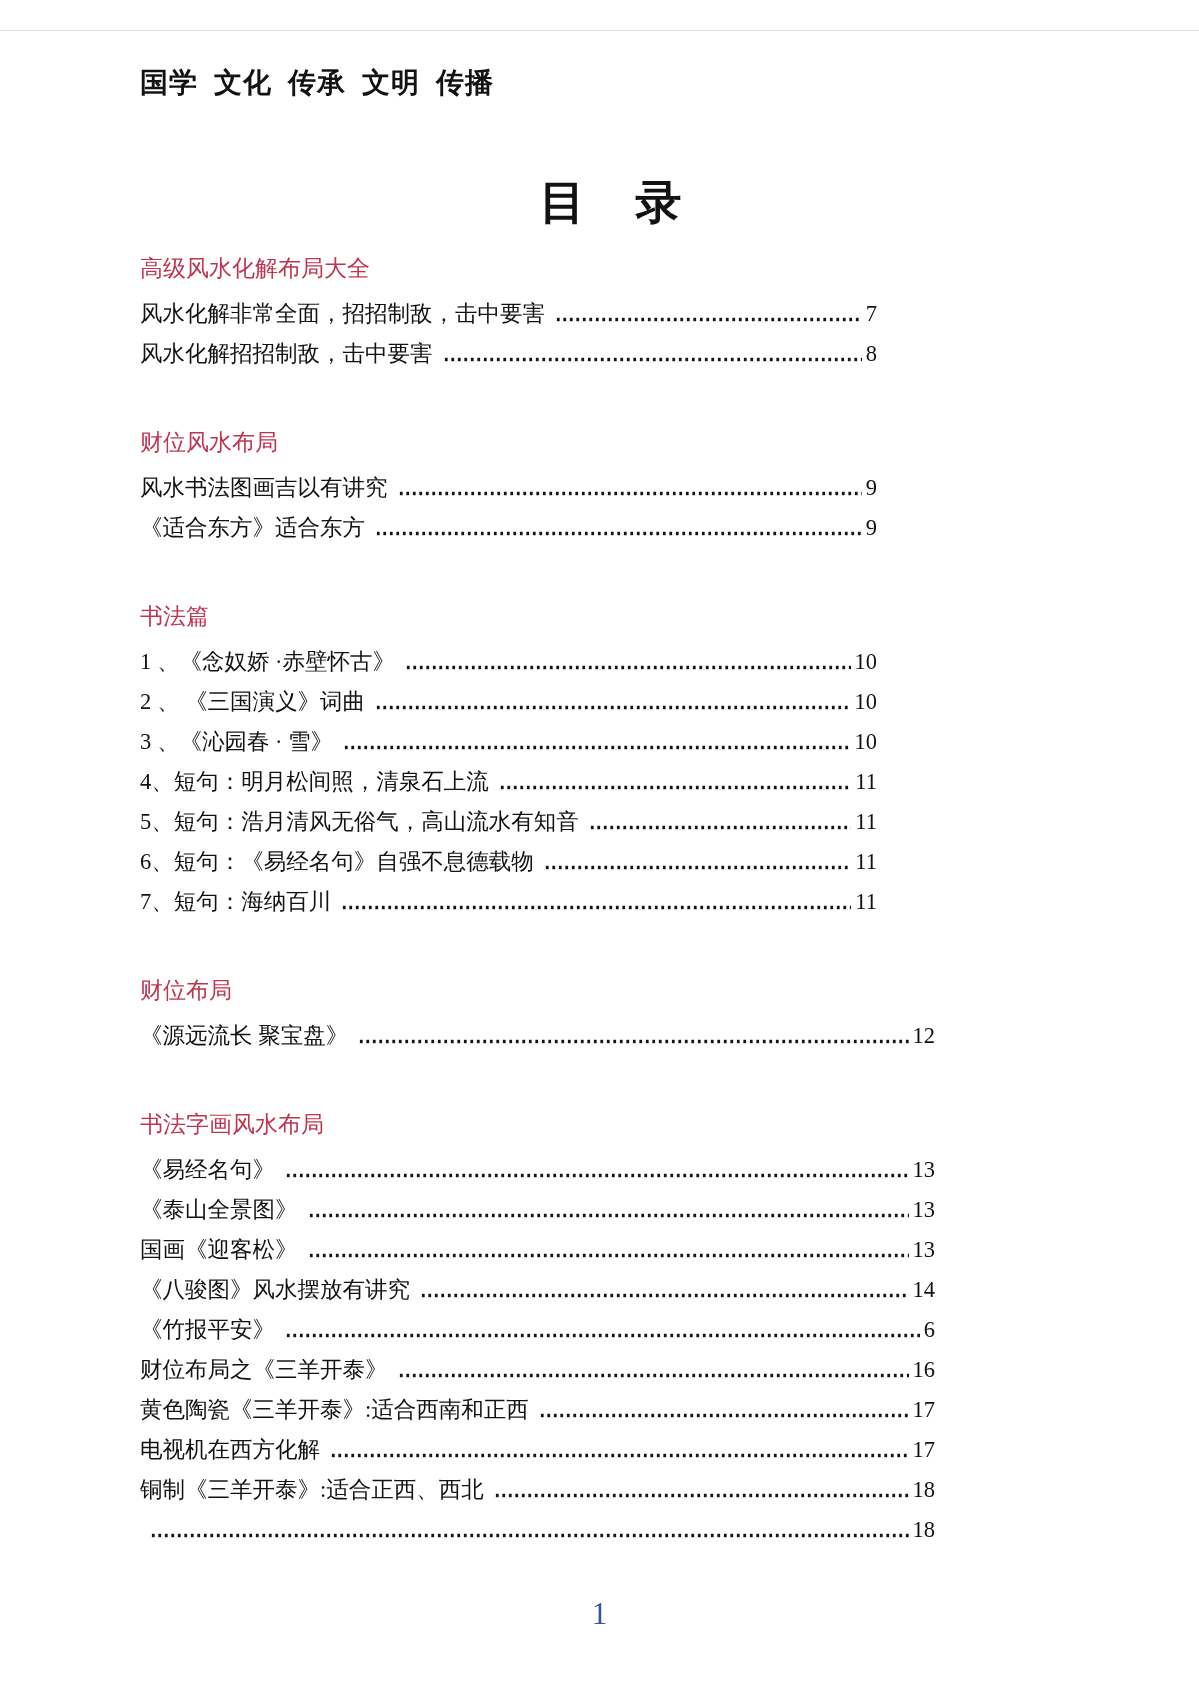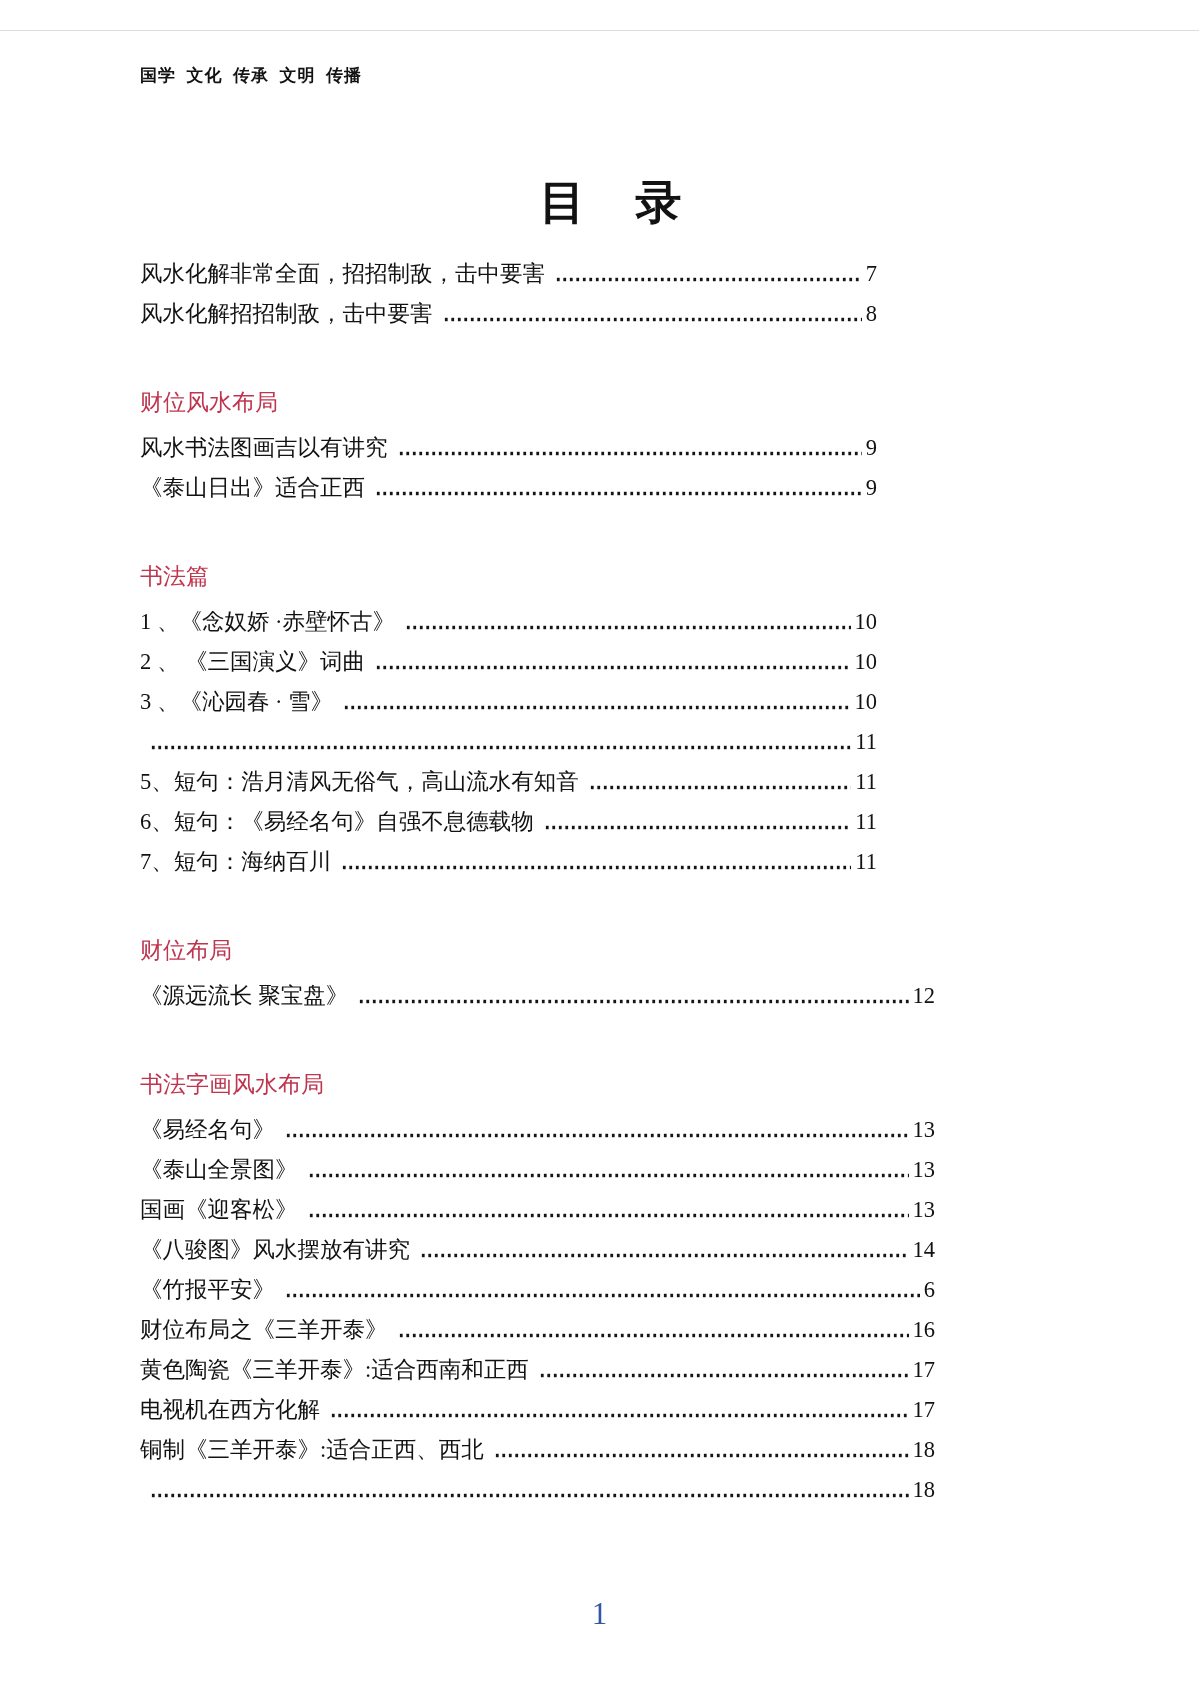--- a/index.html
+++ b/index.html
@@ -21,21 +21,21 @@
     top: 30px;
     left: 0;
     width: 100%;
     height: 1px;
     background: #dedede;
   }
   .slogan {
     position: absolute;
     top: 64px;
     left: 140px;
-    font-size: 17px;
+    font-size: 28px;
     font-weight: 700;
     letter-spacing: 1px;
     white-space: pre;
   }
   .doc-title {
     position: absolute;
     top: 160px;
     left: 0;
     width: 100%;
     margin: 12px;
@@ -100,41 +100,42 @@
 <div class="page">
   <div class="top-line"></div>
 
   <div class="slogan">国学  文化  传承  文明  传播</div>
 
   <h1 class="doc-title">目　录</h1>
 
   <div class="toc">
 
     <section class="narrow">
+      <h2>高级风水化解布局大全</h2>
       <div class="entry">
         <span class="t">风水化解非常全面，招招制敌，击中要害</span>
         <span class="dots"></span>
         <span class="pg">7</span>
       </div>
       <div class="entry">
         <span class="t">风水化解招招制敌，击中要害</span>
         <span class="dots"></span>
         <span class="pg">8</span>
       </div>
     </section>
 
     <section class="narrow">
       <h2>财位风水布局</h2>
       <div class="entry">
         <span class="t">风水书法图画吉以有讲究</span>
         <span class="dots"></span>
         <span class="pg">9</span>
       </div>
       <div class="entry">
-        <span class="t">《泰山日出》适合正西</span>
+        <span class="t">《适合东方》适合东方</span>
         <span class="dots"></span>
         <span class="pg">9</span>
       </div>
     </section>
 
     <section class="narrow">
       <h2>书法篇</h2>
       <div class="entry">
         <span class="t">1 、《念奴娇 ·赤壁怀古》</span>
         <span class="dots"></span>
@@ -144,20 +145,21 @@
         <span class="t">2 、 《三国演义》词曲</span>
         <span class="dots"></span>
         <span class="pg">10</span>
       </div>
       <div class="entry">
         <span class="t">3 、《沁园春 · 雪》</span>
         <span class="dots"></span>
         <span class="pg">10</span>
       </div>
       <div class="entry">
+        <span class="t">4、短句：明月松间照，清泉石上流</span>
         <span class="dots"></span>
         <span class="pg">11</span>
       </div>
       <div class="entry">
         <span class="t">5、短句：浩月清风无俗气，高山流水有知音</span>
         <span class="dots"></span>
         <span class="pg">11</span>
       </div>
       <div class="entry">
         <span class="t">6、短句：《易经名句》自强不息德载物</span>

